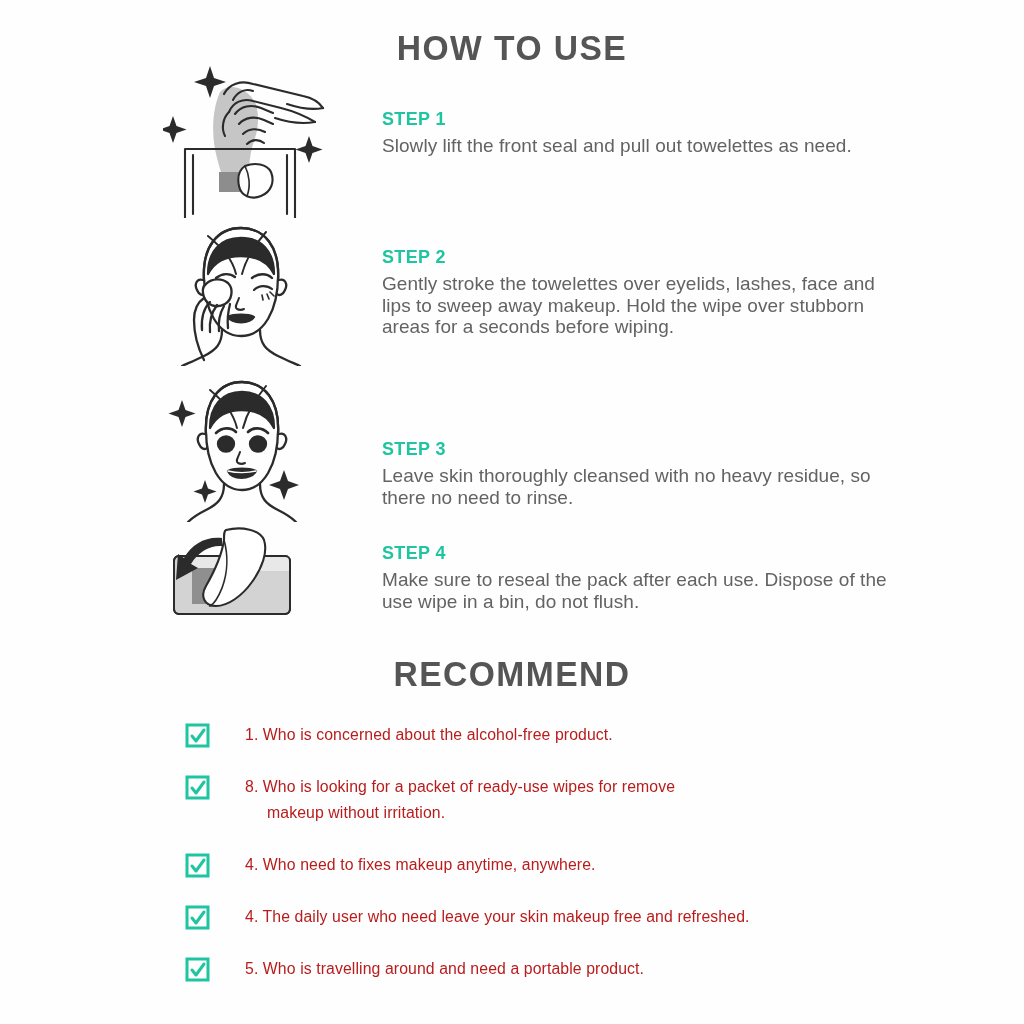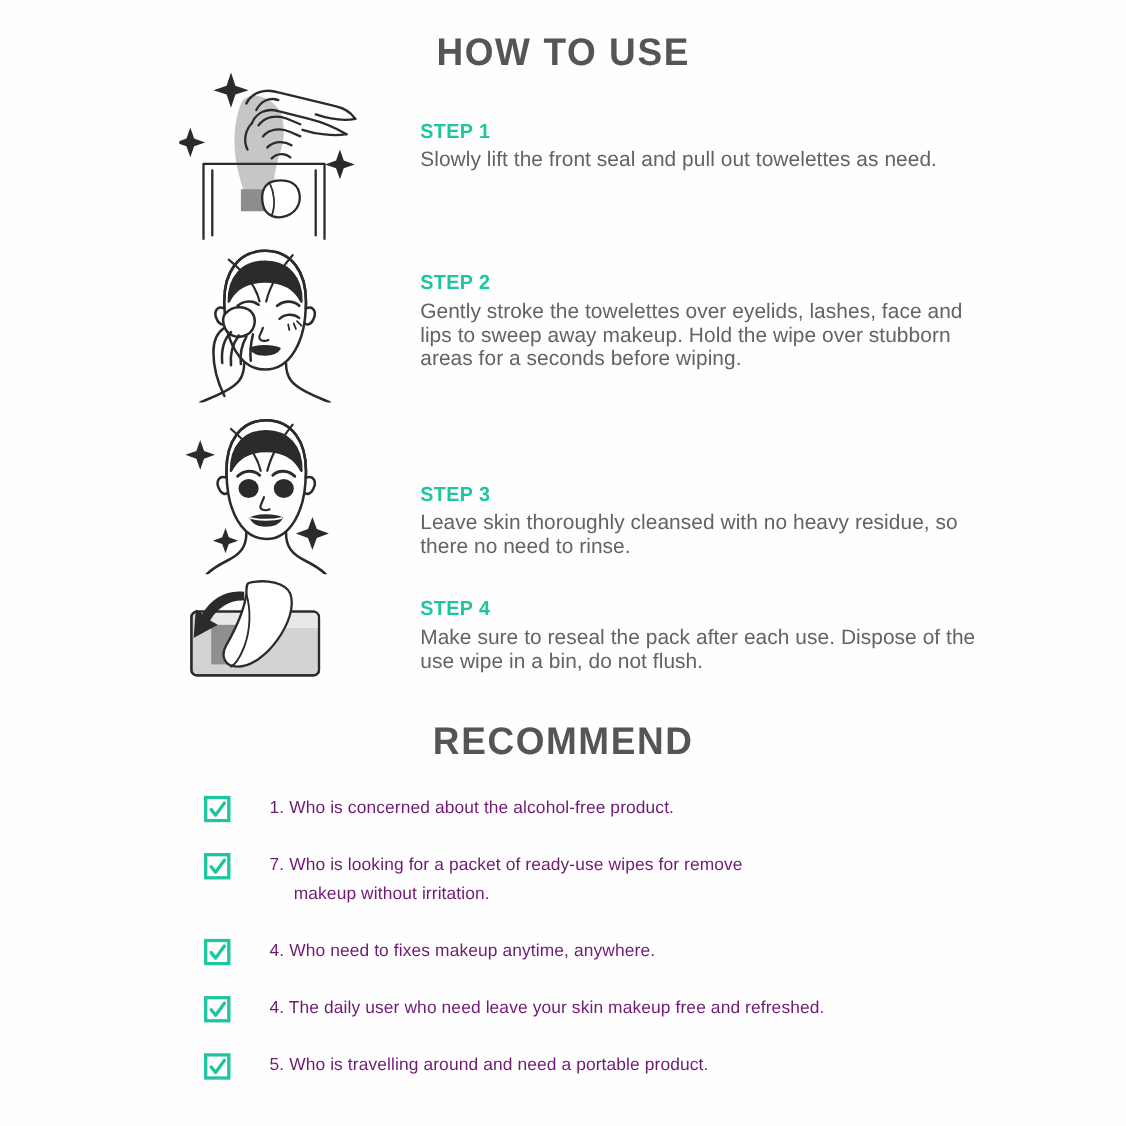--- a/index.html
+++ b/index.html
@@ -92,21 +92,21 @@
     flex: 0 0 auto;
     width: 25px;
     height: 25px;
     margin-top: 1px;
   }
   .rec-text {
     flex: 1 1 auto;
     margin-left: 35px;
     font-size: 15.8px;
     line-height: 26px;
-    color: #701a75;
+    color: #b91c1c;
     letter-spacing: 0.1px;
   }
   .rec-text .cont {
     display: block;
     padding-left: 22px;
   }
 </style>
 </head>
 <body>
 
@@ -288,21 +288,21 @@
     </div>
 
     <div class="rec-item tall">
       <span class="checkbox-icon">
         <svg viewBox="0 0 25 25" width="25" height="25" xmlns="http://www.w3.org/2000/svg">
           <rect x="2" y="2" width="21" height="21" fill="none" stroke="#1fc4a0" stroke-width="3"></rect>
           <path d="M7 13 L11 18 L19 7" fill="none" stroke="#1fc4a0" stroke-width="3" stroke-linecap="round" stroke-linejoin="round"></path>
         </svg>
       </span>
       <span class="rec-text">
-        <span>7. Who is looking for a packet of ready-use wipes for remove</span>
+        <span>8. Who is looking for a packet of ready-use wipes for remove</span>
         <span class="cont">makeup without irritation.</span>
       </span>
     </div>
 
     <div class="rec-item">
       <span class="checkbox-icon">
         <svg viewBox="0 0 25 25" width="25" height="25" xmlns="http://www.w3.org/2000/svg">
           <rect x="2" y="2" width="21" height="21" fill="none" stroke="#1fc4a0" stroke-width="3"></rect>
           <path d="M7 13 L11 18 L19 7" fill="none" stroke="#1fc4a0" stroke-width="3" stroke-linecap="round" stroke-linejoin="round"></path>
         </svg>

